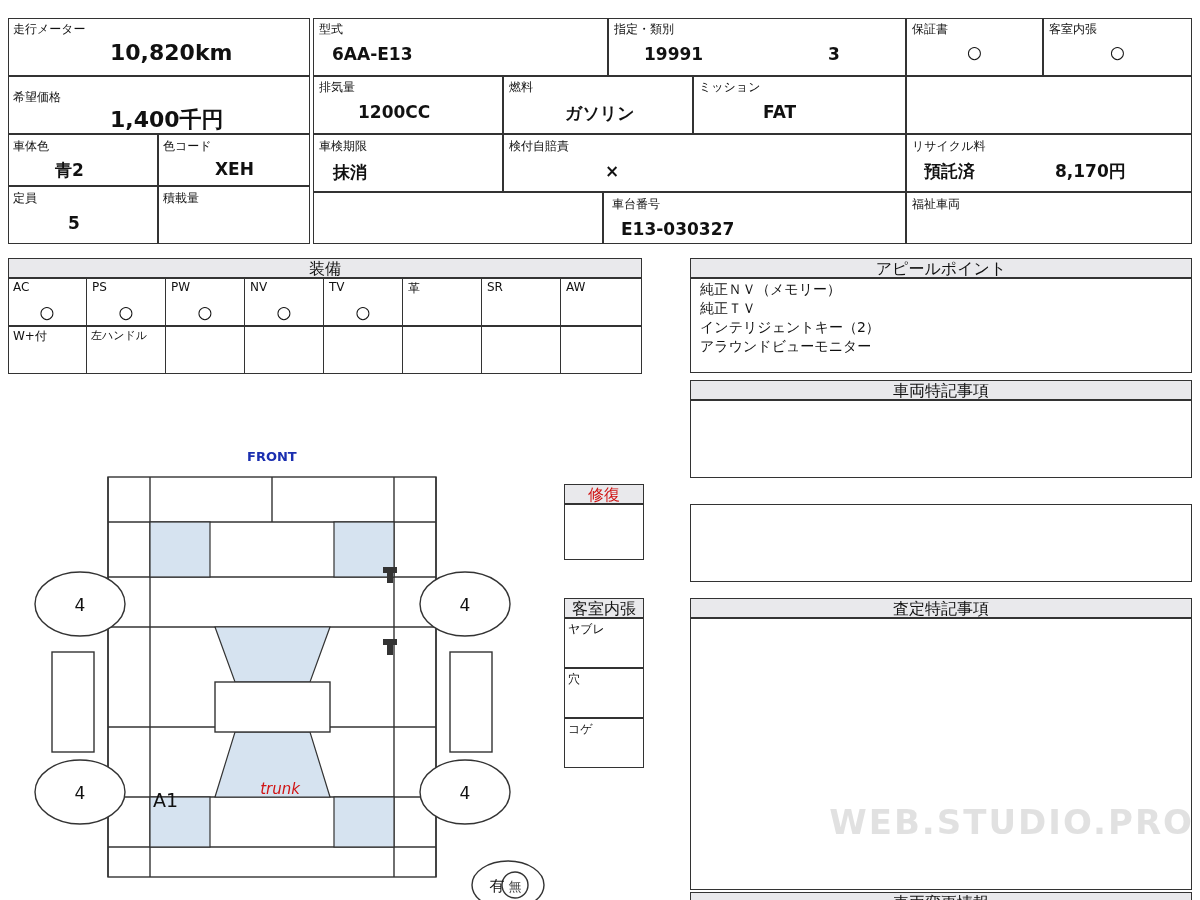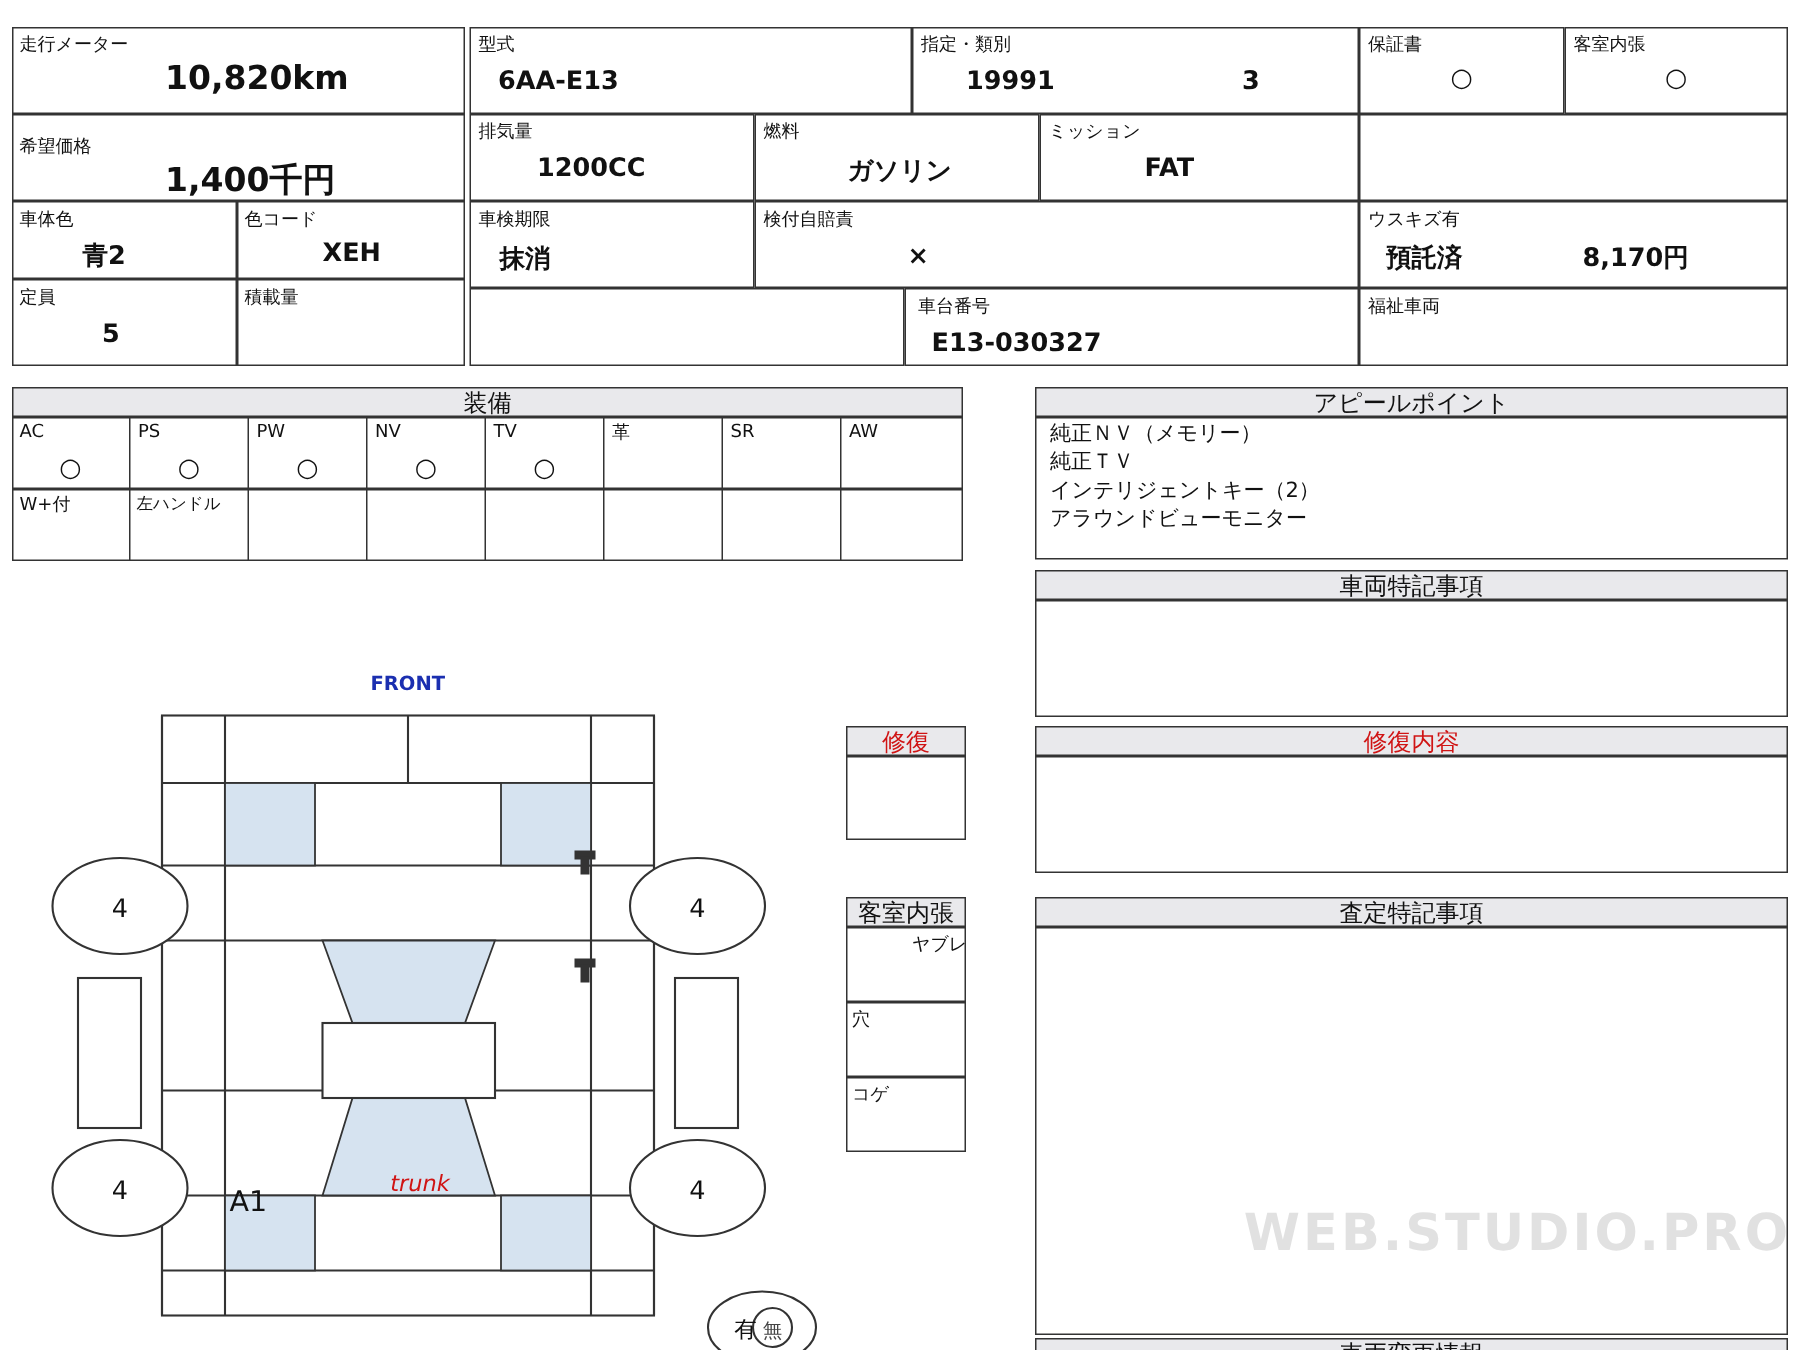--- a/index.html
+++ b/index.html
@@ -94,21 +94,21 @@
   <div class="lbl" style="left:912px;top:9px;">保証書</div>
   <div class="val med ctr" style="left:906px;top:30px;width:137px;">○</div>
 
   <div class="box" style="left:1043px;top:6px;width:149px;height:58px;"></div>
   <div class="lbl" style="left:1049px;top:9px;">客室内張</div>
   <div class="val med ctr" style="left:1043px;top:30px;width:149px;">○</div>
 
   <div class="box" style="left:906px;top:64px;width:286px;height:58px;"></div>
 
   <div class="box" style="left:906px;top:122px;width:286px;height:58px;"></div>
-  <div class="lbl" style="left:912px;top:126px;">ウスキズ有</div>
+  <div class="lbl" style="left:912px;top:126px;">リサイクル料</div>
   <div class="val med" style="left:924px;top:148px;">預託済</div>
   <div class="val med" style="left:1055px;top:148px;">8,170円</div>
 
   <div class="box" style="left:906px;top:180px;width:286px;height:52px;"></div>
   <div class="lbl" style="left:912px;top:184px;">福祉車両</div>
   <div class="val med" style="left:1000px;top:206px;"></div>
 
   <div class="hdr" style="left:8px;top:246px;width:634px;height:20px;line-height:19px;">装備</div>
   <div class="box" style="left:8px;top:266px;width:634px;height:48px;"></div>
   <div class="box" style="left:8px;top:314px;width:634px;height:48px;"></div>
@@ -162,37 +162,36 @@
   <div class="box" style="left:690px;top:266px;width:502px;height:95px;"></div>
   <div class="list" style="left:700px;top:268px;width:484px;">純正ＮＶ（メモリー）
 純正ＴＶ
 インテリジェントキー（2）
 アラウンドビューモニター</div>
 
   <div class="hdr" style="left:690px;top:368px;width:502px;height:20px;">車両特記事項</div>
   <div class="box" style="left:690px;top:388px;width:502px;height:78px;"></div>
   <div class="list" style="left:700px;top:392px;width:484px;"></div>
 
-  <div class="hdr red" style="left:690px;top:472px;width:502px;height:20px;">修復内容</div>
   <div class="box" style="left:690px;top:492px;width:502px;height:78px;"></div>
   <div class="list" style="left:700px;top:496px;width:484px;"></div>
 
   <div class="hdr" style="left:690px;top:586px;width:502px;height:20px;">査定特記事項</div>
   <div class="box" style="left:690px;top:606px;width:502px;height:272px;"></div>
 
   <div class="hdr" style="left:690px;top:880px;width:502px;height:20px;">車両変更情報</div>
 
   <div class="wm">WEB.STUDIO.PRO</div>
 
   <div class="hdr red" style="left:564px;top:472px;width:80px;height:20px;">修復</div>
   <div class="box" style="left:564px;top:492px;width:80px;height:56px;"></div>
 
   <div class="hdr" style="left:564px;top:586px;width:80px;height:20px;">客室内張</div>
   <div class="box" style="left:564px;top:606px;width:80px;height:50px;"></div>
-  <div class="lbl" style="left:568px;top:609px;margin-left:40px;">ヤブレ</div>
+  <div class="lbl" style="left:568px;top:609px;">ヤブレ</div>
   <div class="box" style="left:564px;top:656px;width:80px;height:50px;"></div>
   <div class="lbl" style="left:568px;top:659px;">穴</div>
   <div class="box" style="left:564px;top:706px;width:80px;height:50px;"></div>
   <div class="lbl" style="left:568px;top:709px;">コゲ</div>
 
   <div class="lbl blue" style="left:247px;top:437px;font-weight:bold;font-size:13px;">FRONT</div>
 
   <svg width="560" height="440" style="position:absolute;left:10px;top:455px;">
     <g fill="none" stroke="#333" stroke-width="1.4">
 

